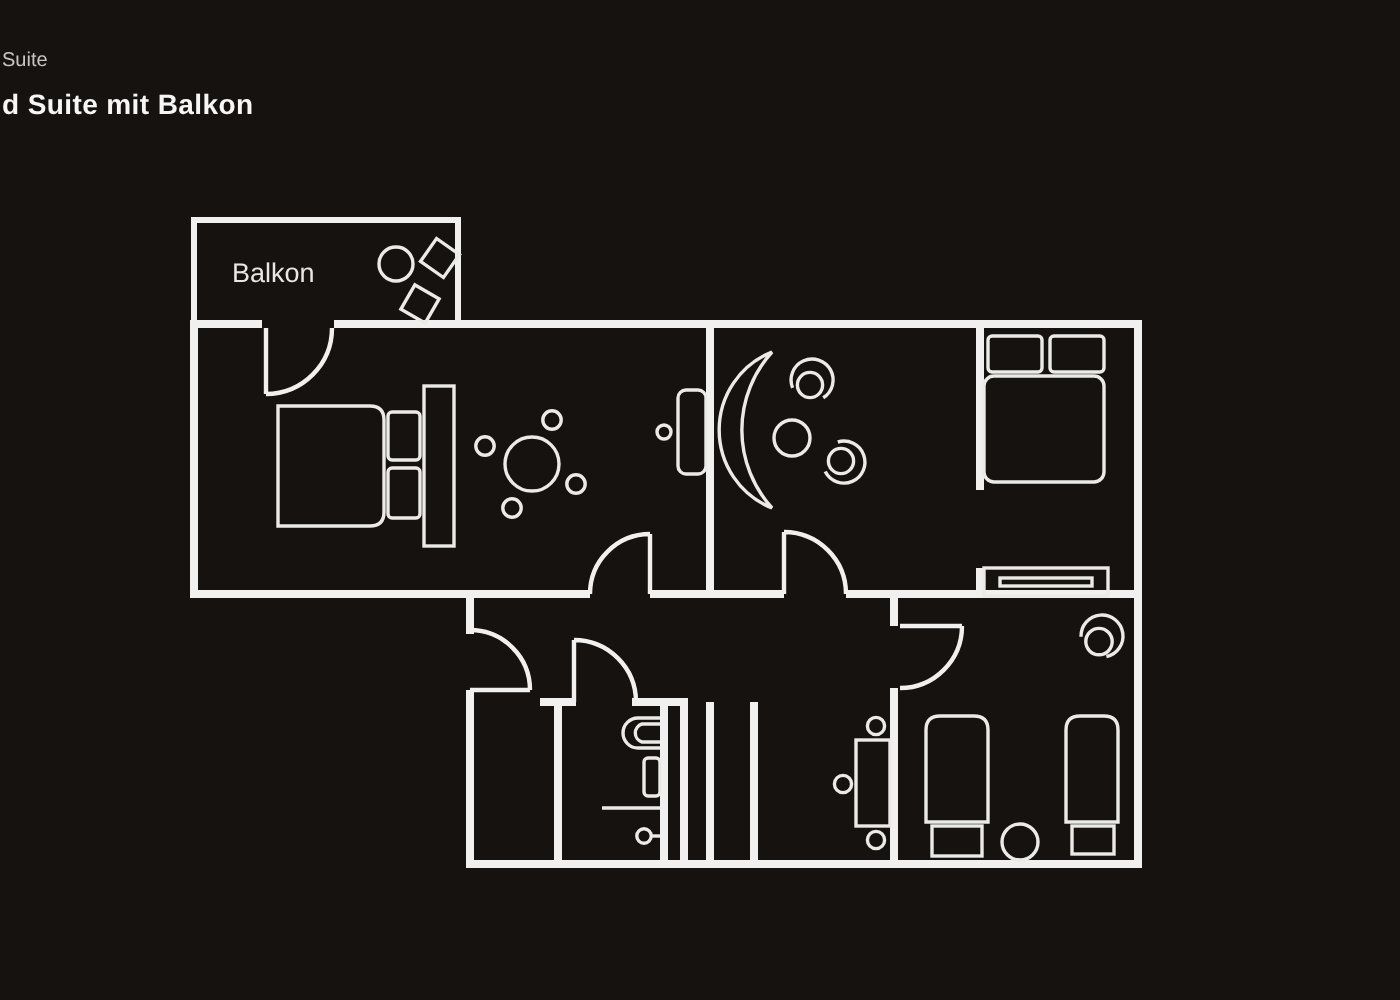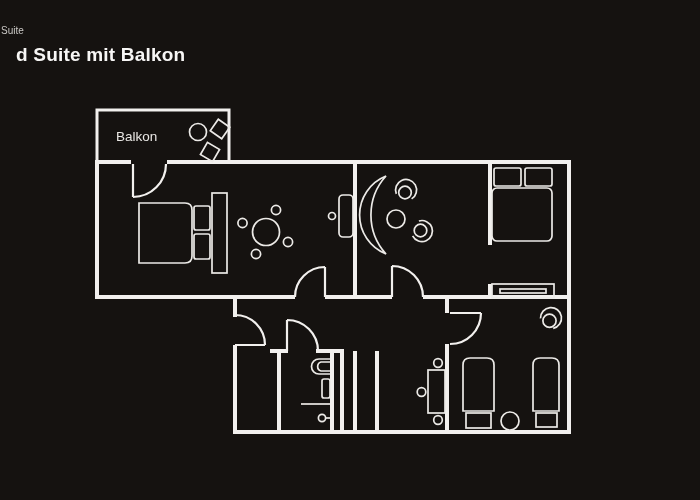--- a/index.html
+++ b/index.html
@@ -15,22 +15,22 @@
     background:var(--background);
     font-family:"Liberation Sans", sans-serif;
     overflow:hidden;position:relative;
   }
   .category-label{
     position:absolute;left:1px;top:25px;
     font-size:10px;color:var(--muted-text);
     white-space:nowrap;
   }
   .page-title{
-    position:absolute;left:16px;top:44px;
-    font-size:19px;font-weight:bold;color:var(--heading-text);
+    position:absolute;left:1px;top:44px;
+    font-size:14px;font-weight:bold;color:var(--heading-text);
     white-space:nowrap;letter-spacing:.2px;
   }
   svg{position:absolute;left:0;top:0;}
   .wall{stroke:var(--wall);stroke-width:4;fill:none;stroke-linecap:butt;}
   .wall-thin{stroke:var(--wall);stroke-width:3;fill:none;}
   .door{stroke:var(--wall);stroke-width:2.2;fill:none;}
   .furn{stroke:var(--furniture);stroke-width:1.7;fill:none;}
   .room-label{font-size:13.5px;fill:#e9e7e4;font-family:"Liberation Sans",sans-serif;}
 </style>
 </head>

